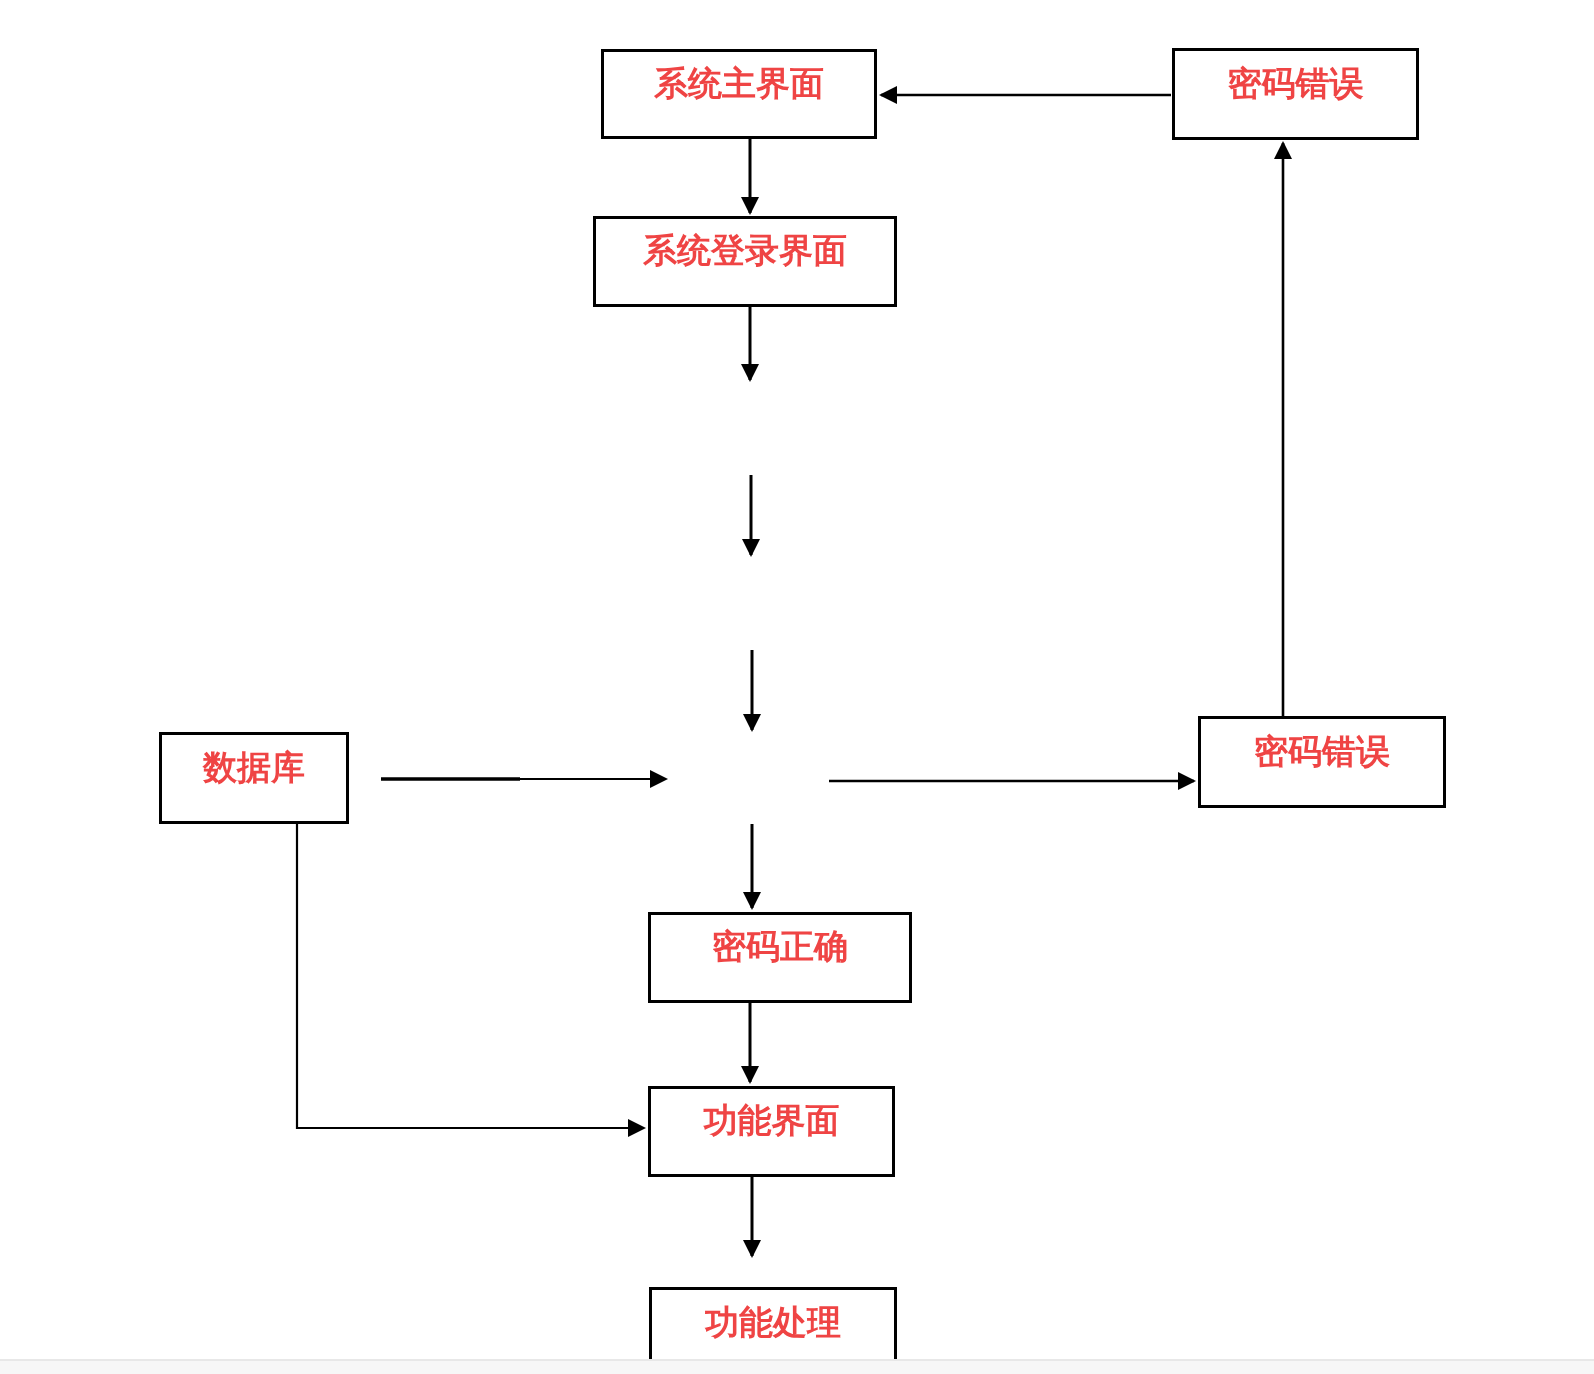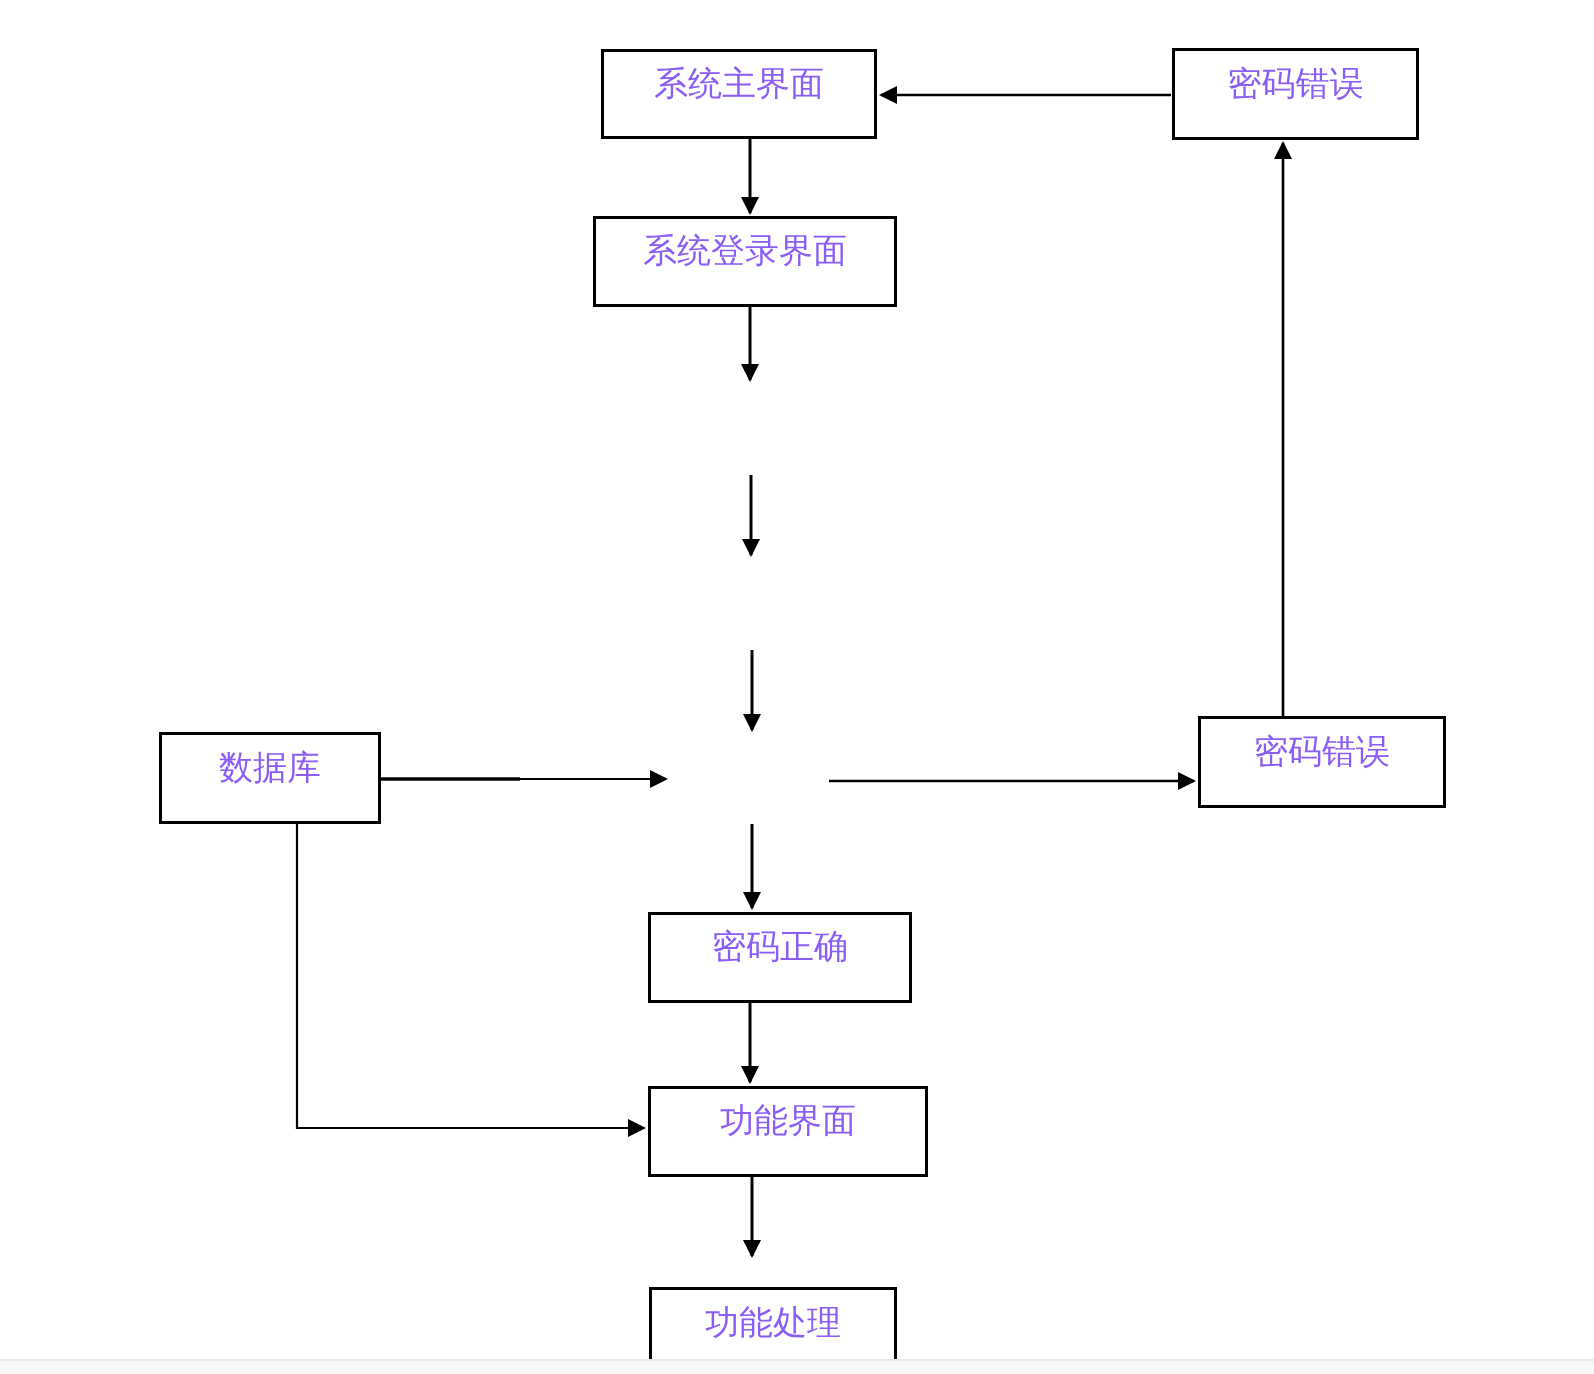--- a/index.html
+++ b/index.html
@@ -24,39 +24,40 @@
     position: absolute;
     left: 0; top: 0;
     width: 1594px;
     height: 1374px;
   }
   .node {
     position: absolute;
     box-sizing: border-box;
     background: #ffffff;
     border: 3px solid #000000;
-    color: #8b5cf6;
+    color: #ef4444;
     font-size: 34px;
     line-height: 1;
     display: flex;
     align-items: center;
     justify-content: center;
     padding-bottom: 21px;
     white-space: nowrap;
+    font-weight: bold;
   }
   .n-main     { left: 601px;  top: 49px;   width: 276px; height: 90px; }
   .n-errinfo  { left: 1172px; top: 48px;   width: 247px; height: 92px; }
   .n-login    { left: 593px;  top: 216px;  width: 304px; height: 91px; }
   .n-sysmgmt  { left: 629px;  top: 383px;  width: 211px; height: 92px; }
   .n-input    { left: 552px;  top: 558px;  width: 383px; height: 92px; }
-  .n-db       { left: 159px;  top: 732px;  width: 222px; height: 92px; }
+  .n-db       { left: 159px;  top: 732px;  width: 190px; height: 92px; }
   .n-check    { left: 669px;  top: 733px;  width: 160px; height: 91px; }
   .n-pwderr   { left: 1198px; top: 716px;  width: 248px; height: 92px; }
   .n-pwdok    { left: 648px;  top: 912px;  width: 264px; height: 91px; }
-  .n-funcui   { left: 648px;  top: 1086px; width: 280px; height: 91px; text-align: center; }
+  .n-funcui   { left: 648px;  top: 1086px; width: 247px; height: 91px; text-align: center; }
   .n-funcproc { left: 649px;  top: 1260px; width: 248px; height: 94px; border-bottom-width: 5px; margin-top: 27px; }
   .page-edge {
     position: absolute;
     left: 0;
     top: 1359px;
     width: 1594px;
     height: 15px;
     background: #f7f7f7;
     border-top: 2px solid #e8e8e8;
     box-sizing: border-box;

